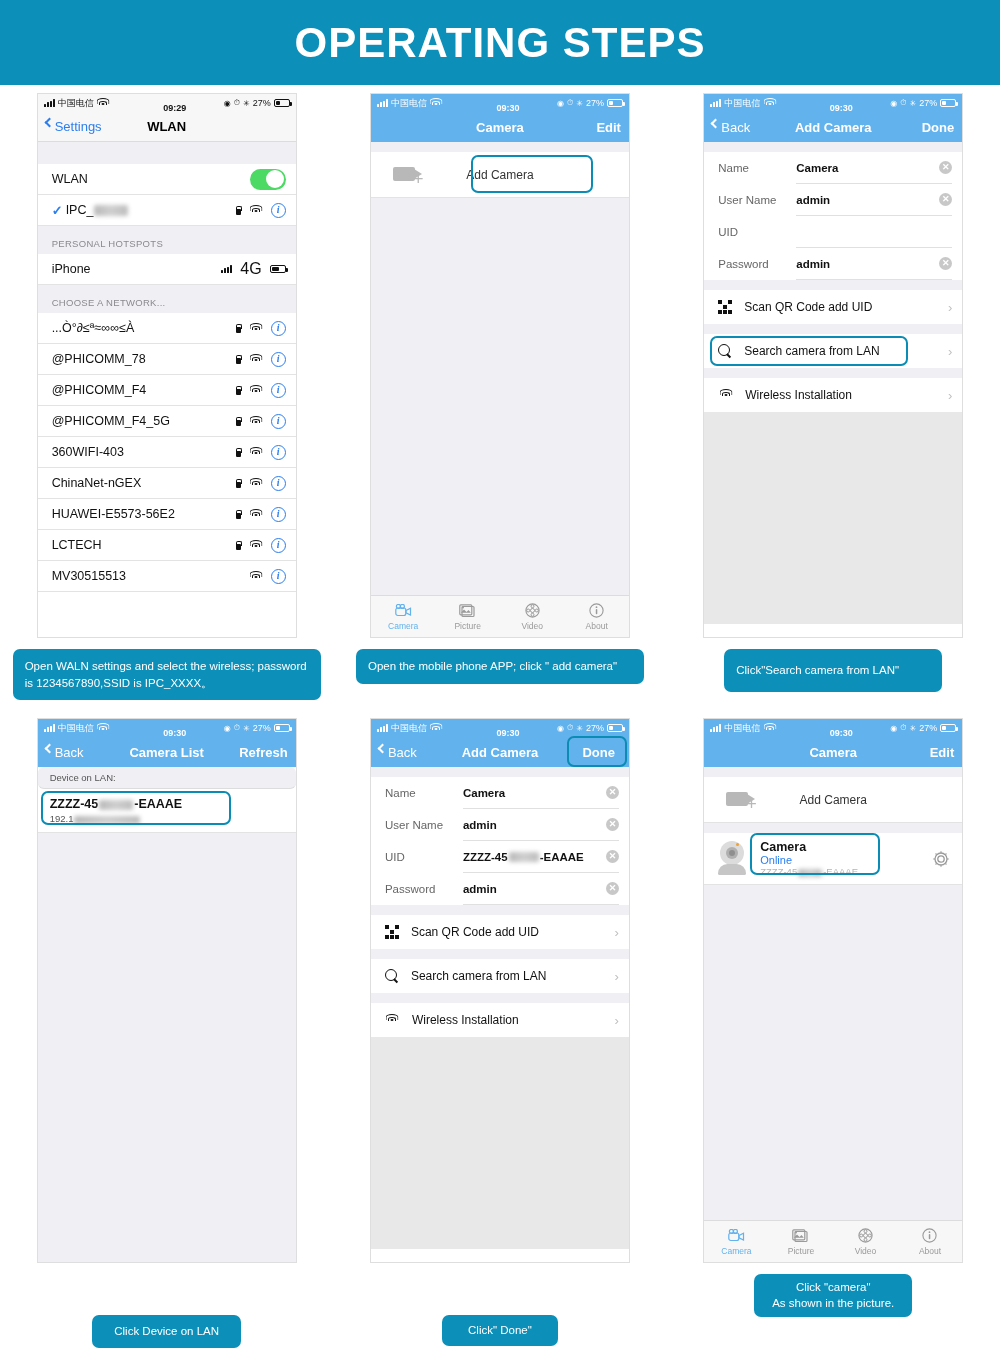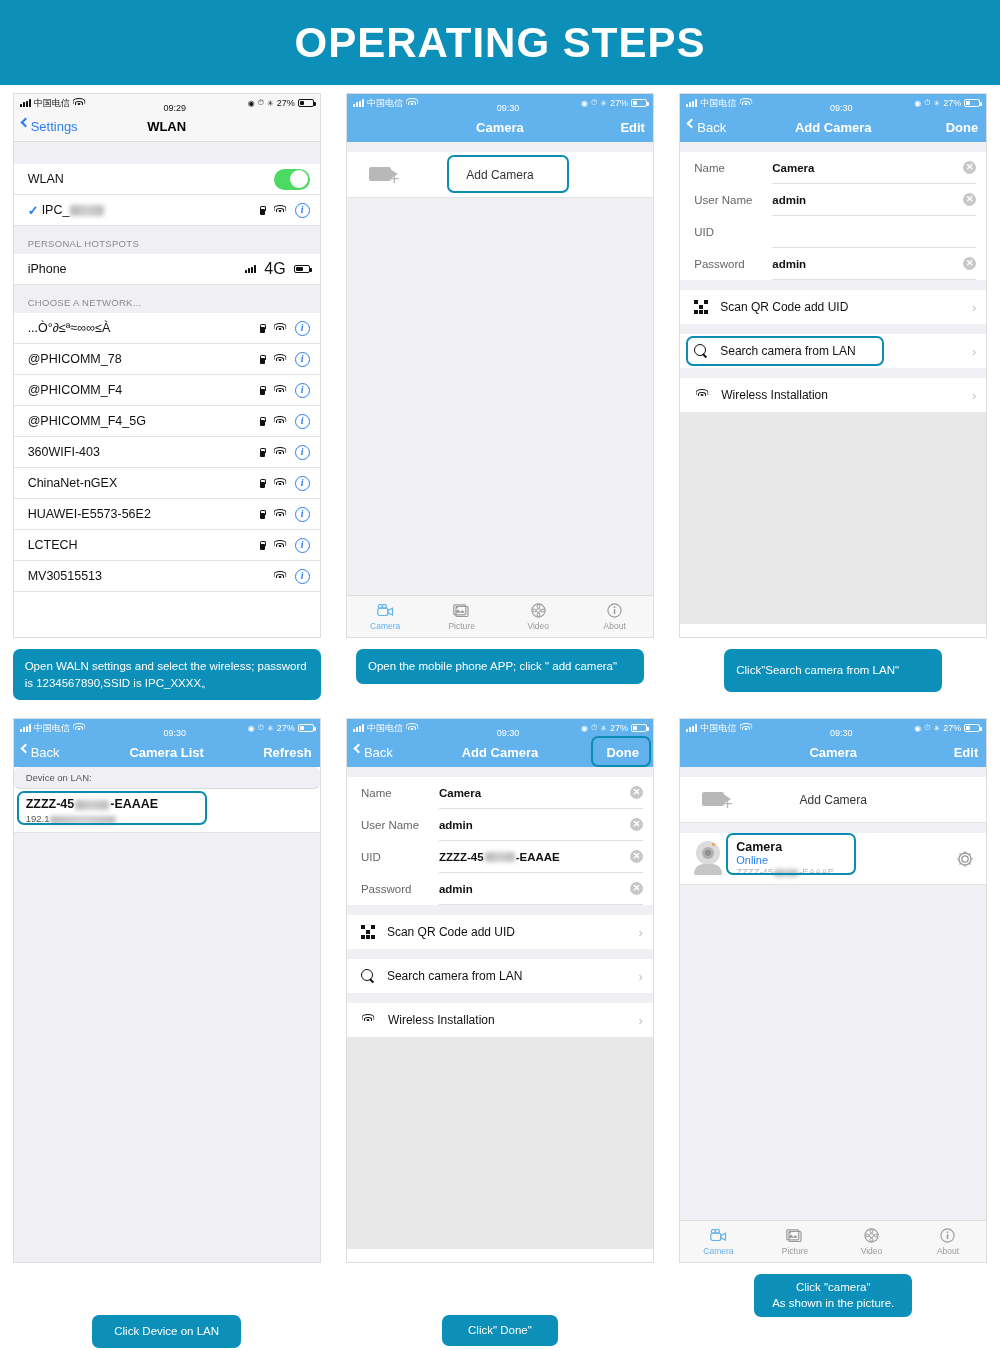--- a/index.html
+++ b/index.html
@@ -30,41 +30,41 @@
     padding: 0;
   }
   .row { display: flex; width: 1000px; }
   .cell {
     width: 333.3px;
     display: flex; flex-direction: column; align-items: center;
   }
 
   
   .phone {
-    width: 308px;
+    width: 260px;
     background: #ffffff;
     border: 1px solid #dedede;
     position: relative;
     overflow: hidden;
   }
   .phone.tall  { height: 545px; }
   .phone.tall2 { height: 545px; }
 
   
   .statusbar {
     height: 18px;
     display: flex; align-items: center;
     font-size: 9px;
     padding: 0 6px;
     position: relative;
   }
   .statusbar.light { background: #f7f7f7; color: #111; }
   .statusbar.blue  { background: #62b2ed; color: #ffffff; }
   .sb-left  { display: flex; align-items: center; gap: 3px; font-size: 9px; }
-  .sb-mid   { position: absolute; left: 16px; right: 0; text-align: center; font-size: 9px; font-weight: normal; margin-top: 9px; }
+  .sb-mid   { position: absolute; left: 16px; right: 0; text-align: center; font-size: 9px; font-weight: bold; margin-top: 9px; }
   .sb-right { margin-left: auto; display: flex; align-items: center; gap: 3px; font-size: 9px; z-index:2;}
   .bars { display: inline-flex; align-items: flex-end; gap: 1px; height: 8px; }
   .bars i { display:block; width: 2px; background: currentColor; border-radius:0.5px;}
   .bars i:nth-child(1){height:3px}
   .bars i:nth-child(2){height:5px}
   .bars i:nth-child(3){height:6px}
   .bars i:nth-child(4){height:8px}
   .batt {
     display:inline-block; width: 16px; height: 8px;
     border: 1px solid currentColor; border-radius: 2px; position: relative;

